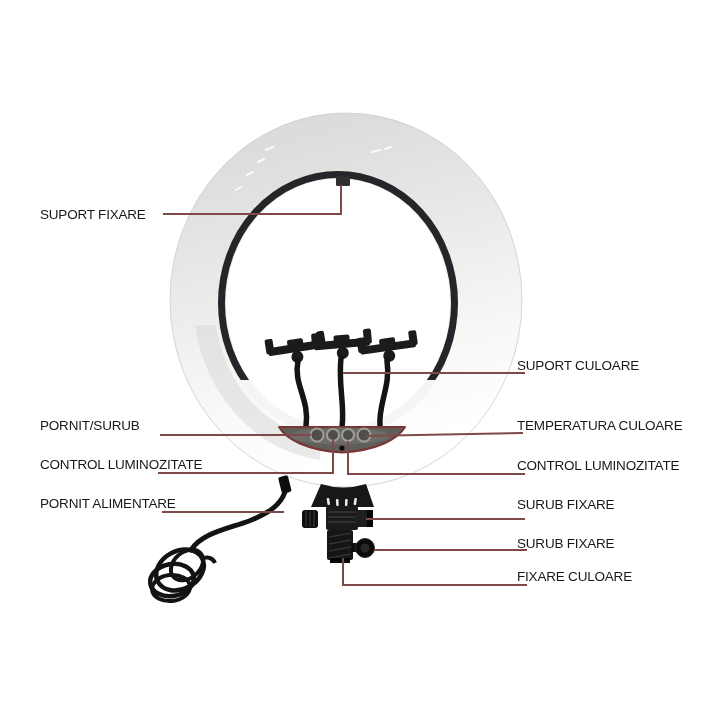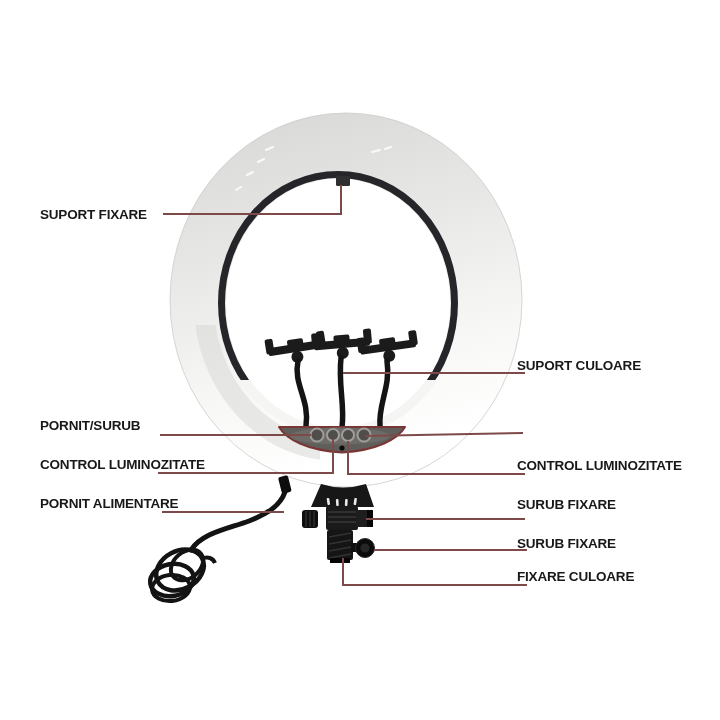--- a/index.html
+++ b/index.html
@@ -2,21 +2,21 @@
 <html><head>
 <meta charset="utf-8">
 <style>
   html,body{margin:0;padding:0;background:#fff;}
   .stage{
     position:relative;width:720px;height:720px;background:#fff;
     font-family:"Liberation Sans",sans-serif;overflow:hidden;
   }
   .stage svg{position:absolute;left:0;top:0;}
   .lbl{
-    position:absolute;font-weight:bold;font-size:13.5px;line-height:15px;
+    position:absolute;font-weight:normal;font-size:13.5px;line-height:15px;
     color:#181818;letter-spacing:-0.2px;white-space:nowrap;
   }
 </style>
 </head>
 <body>
 
 <div class="stage">
 
   <svg width="720" height="720" viewBox="0 0 720 720">
     <defs>
@@ -165,17 +165,18 @@
       <path d="M343,558 V585 H527"></path>
     </g>
   </svg>
 
   <div class="lbl" style="left:40px;top:207px">SUPORT FIXARE</div>
   <div class="lbl" style="left:40px;top:418px">PORNIT/SURUB</div>
   <div class="lbl" style="left:40px;top:457px">CONTROL LUMINOZITATE</div>
   <div class="lbl" style="left:40px;top:496px">PORNIT ALIMENTARE</div>
 
   <div class="lbl" style="left:517px;top:358px">SUPORT CULOARE</div>
+  <div class="lbl" style="left:517px;top:418px">TEMPERATURA CULOARE</div>
   <div class="lbl" style="left:517px;top:458px">CONTROL LUMINOZITATE</div>
   <div class="lbl" style="left:517px;top:497px">SURUB FIXARE</div>
   <div class="lbl" style="left:517px;top:536px">SURUB FIXARE</div>
   <div class="lbl" style="left:517px;top:569px">FIXARE CULOARE</div>
 </div>
 
 </body></html>

